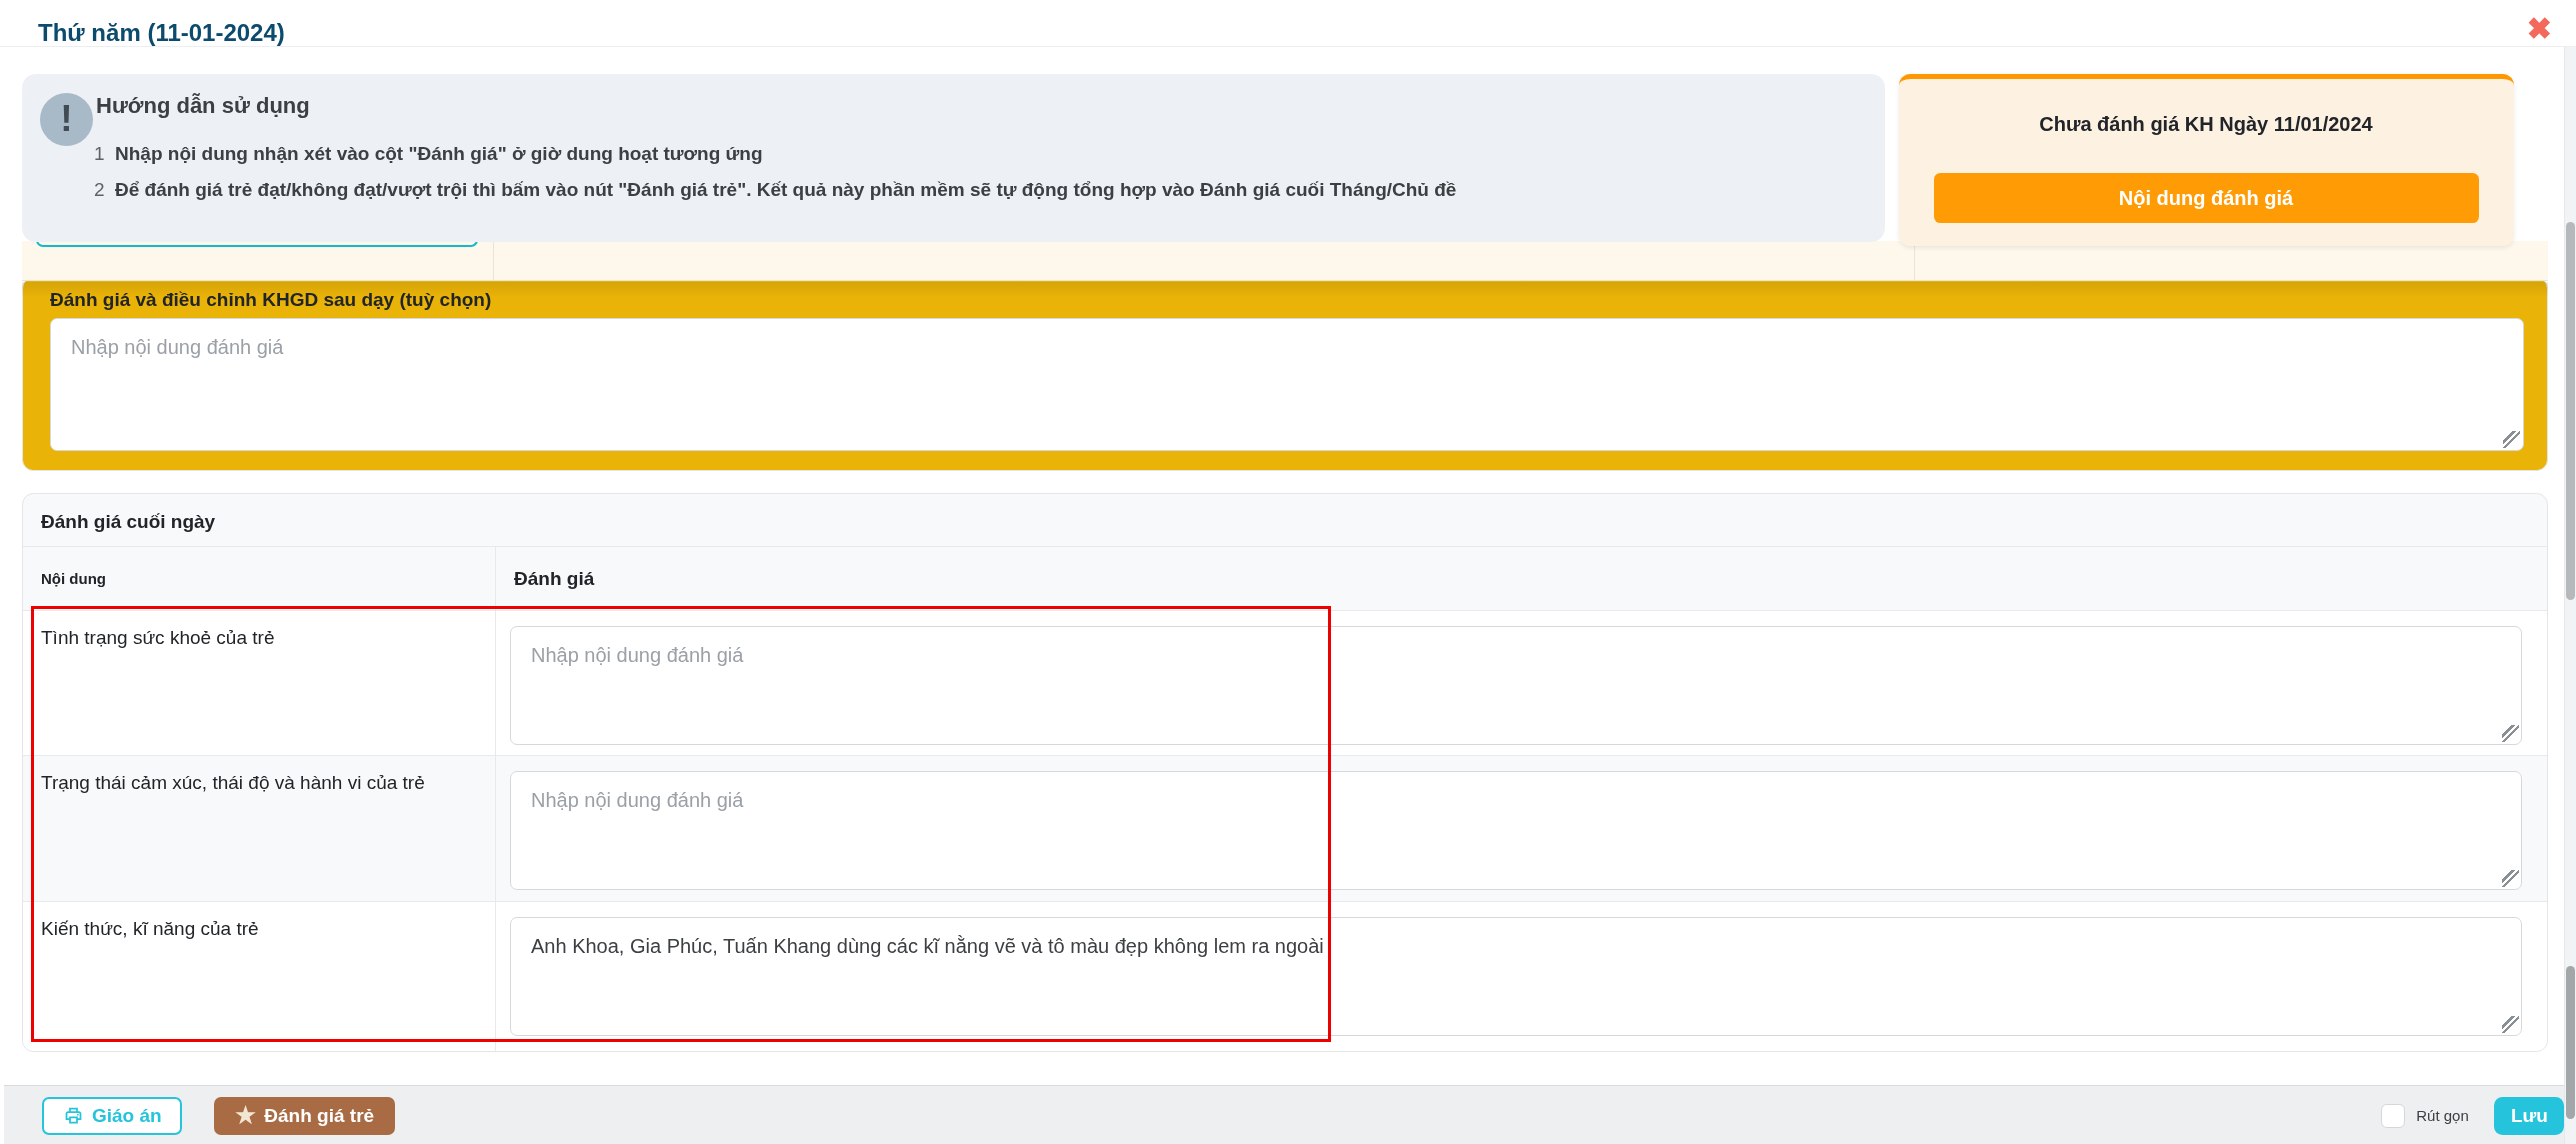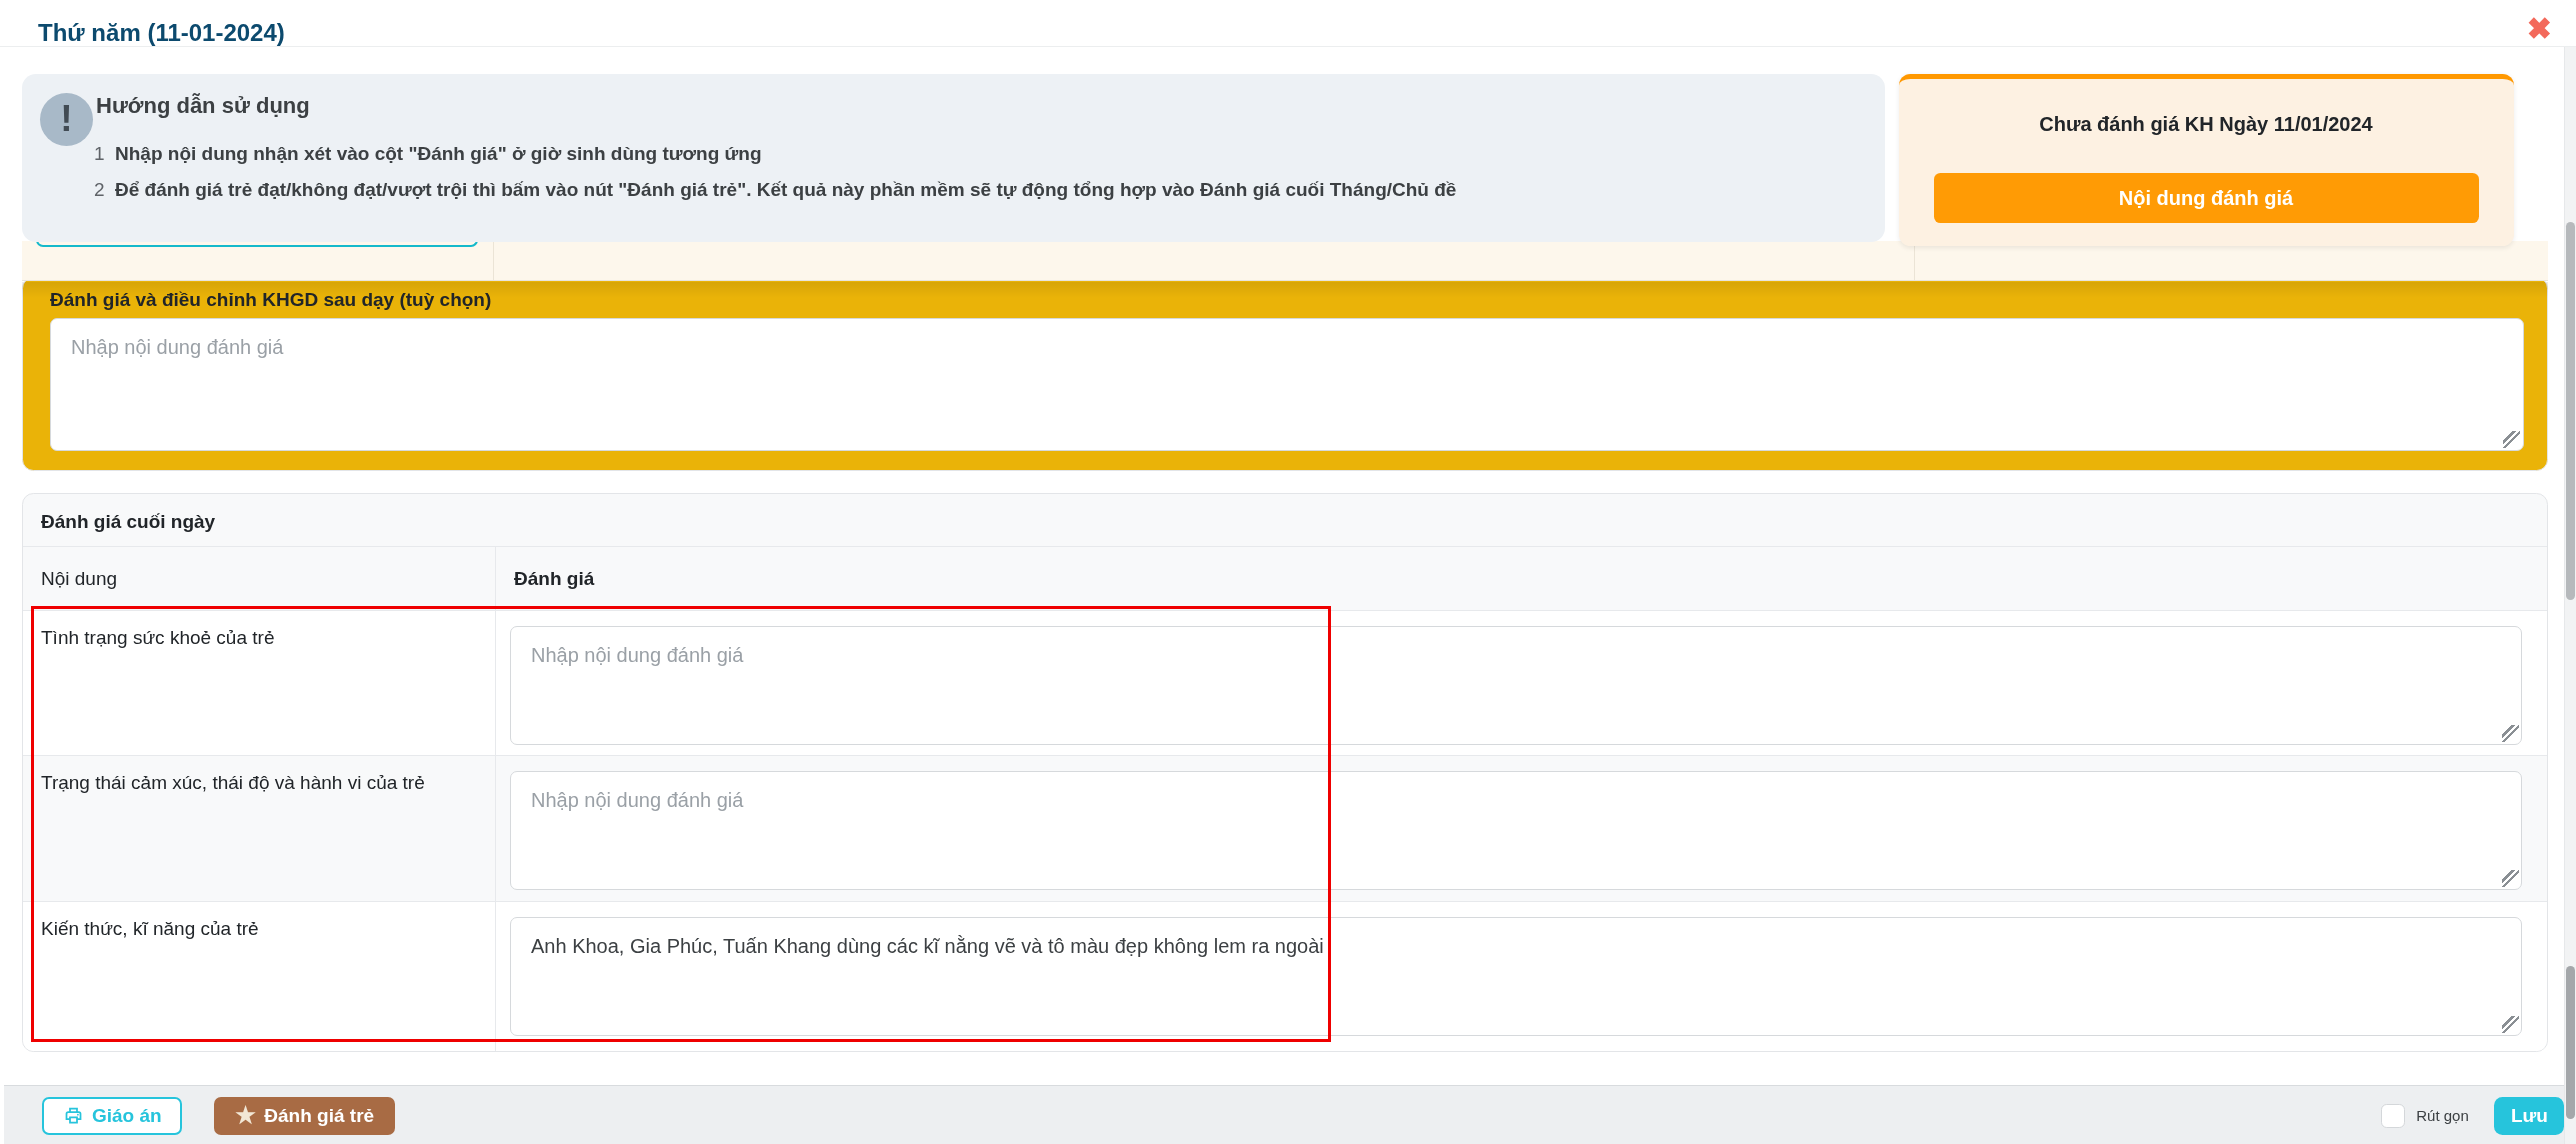--- a/index.html
+++ b/index.html
@@ -39,21 +39,21 @@
   textarea::placeholder { color:#9aa0a6; }
   .ta1 { position:absolute; left:27px; top:40px; width:2474px; height:133px; }
   .grip { position:absolute; width:17px; height:17px; pointer-events:none;
     background:
       linear-gradient(135deg, transparent 0 7px, #8a8f94 7px 9.2px, transparent 9.2px 12px, #8a8f94 12px 14px, transparent 14px);
   }
   .grip-ta1 { left:2480px; top:153px; }
   .card2 { top:493px; height:559px; background:#f8f9fa; overflow:hidden; }
   .card2-title { height:53px; padding:17px 0 0 18px; font-size:19px; font-weight:bold; color:#212529; border-bottom:1.4px solid #e7e9ec; }
   .thead { display:flex; height:64px; border-bottom:1.4px solid #e7e9ec; background:#f8f9fa; }
-  .th1 { width:473px; border-right:1.4px solid #e7e9ec; display:flex; align-items:center; padding-left:18px; font-size:19px; font-weight:normal; }
+  .th1 { width:473px; border-right:1.4px solid #e7e9ec; display:flex; align-items:center; padding-left:18px; font-size:15px; font-weight:bold; }
   .th2 { flex:1; display:flex; align-items:center; padding-left:18px; font-size:19px; font-weight:bold; }
   .trow { display:flex; border-bottom:1.4px solid #e7e9ec; }
   .trow.white { background:#ffffff; }
   .trow.gray { background:#f8f9fa; }
   .r1 { height:145px; } .r2 { height:146px; } .r3 { height:150px; border-bottom:none; }
   .td-label { width:473px; border-right:1.4px solid #e7e9ec; padding:15.6px 14px 0 18px; font-size:19px; color:#212529; }
   .td-input { flex:1; position:relative; }
   .td-input textarea { position:absolute; left:14px; top:15px; right:25px; width:auto; height:119px; }
   .grip-row { right:28px; top:114px; left:auto; }
   
@@ -82,21 +82,21 @@
   <div class="close-btn">✖</div>
 </div>
 
 <div class="sticky-area">
   <div class="instructions">
     <div class="info-icon">!</div>
     <h3>Hướng dẫn sử dụng</h3>
     <div class="instr-list">
       <div class="instr-item">
         <span class="instr-num">1</span>
-        <span class="instr-text">Nhập nội dung nhận xét vào cột "Đánh giá" ở giờ sinh dùng tương ứng</span>
+        <span class="instr-text">Nhập nội dung nhận xét vào cột "Đánh giá" ở giờ dung hoạt tương ứng</span>
       </div>
       <div class="instr-item">
         <span class="instr-num">2</span>
         <span class="instr-text">Để đánh giá trẻ đạt/không đạt/vượt trội thì bấm vào nút "Đánh giá trẻ". Kết quả này phần mềm sẽ tự động tổng hợp vào Đánh giá cuối Tháng/Chủ đề</span>
       </div>
     </div>
   </div>
   <div class="status-card">
     <div class="status-title">Chưa đánh giá KH Ngày 11/01/2024</div>
     <button class="status-btn">Nội dung đánh giá</button>

